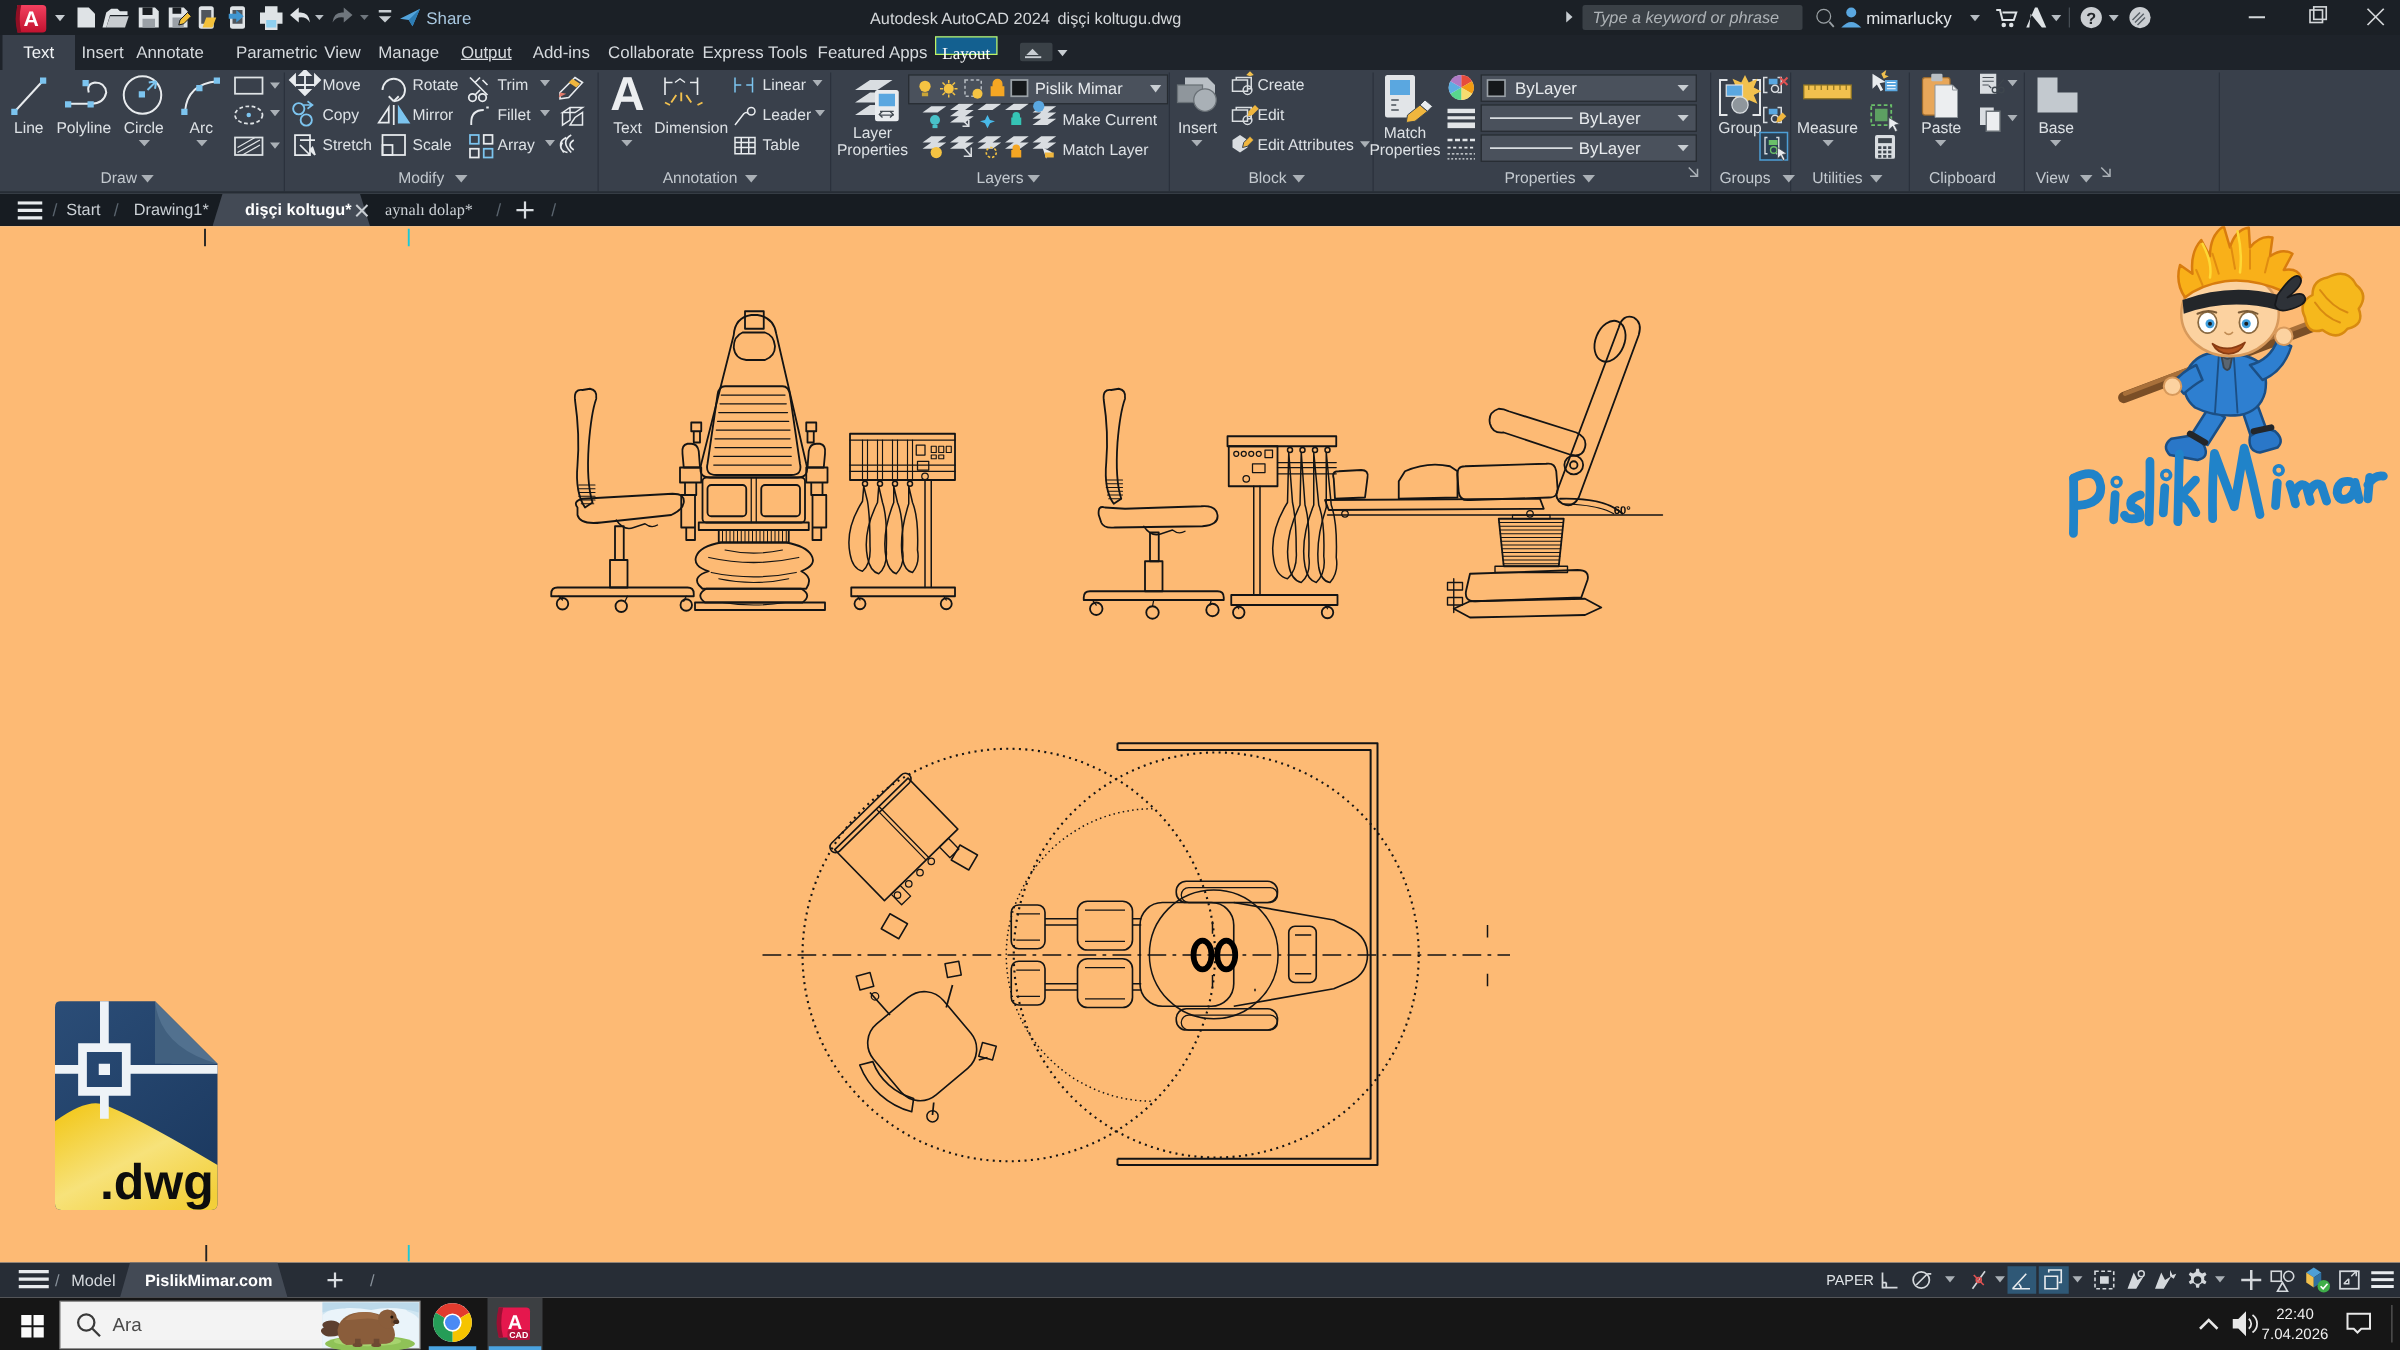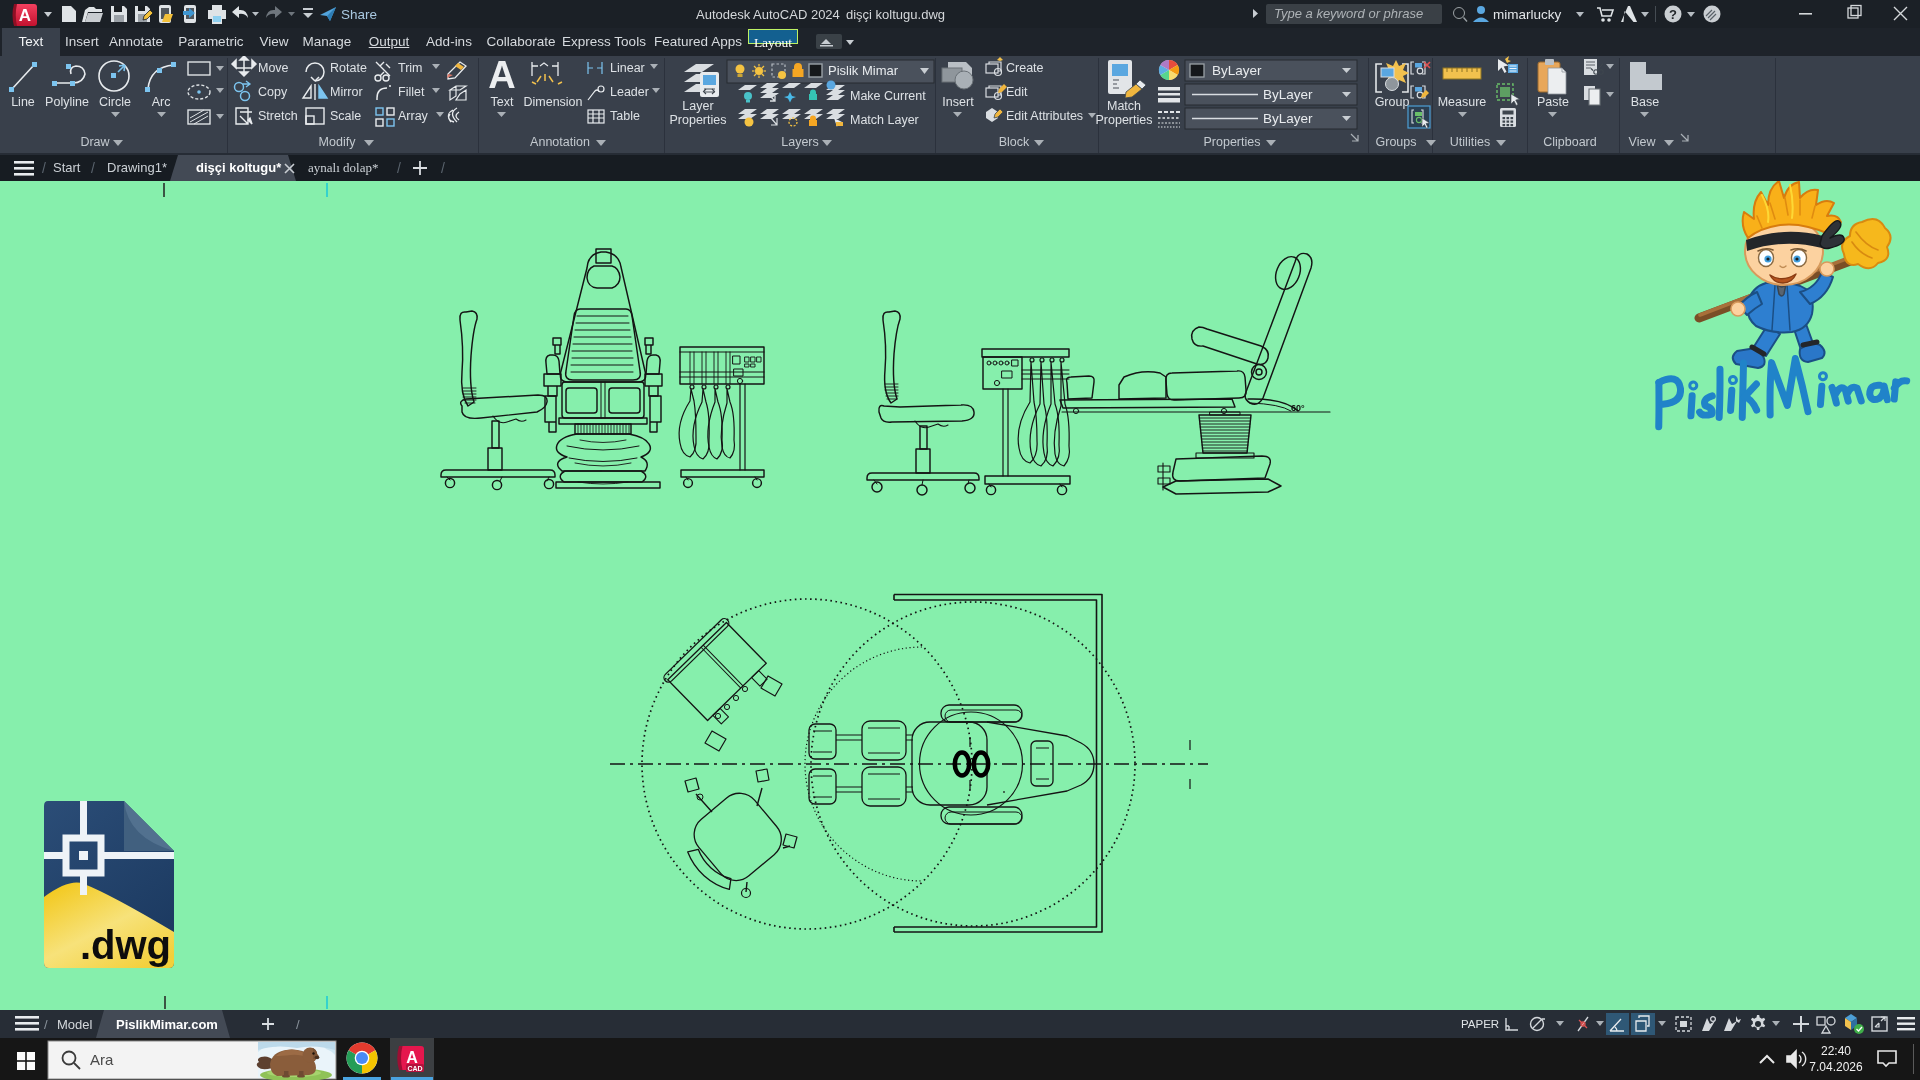--- a/index.html
+++ b/index.html
@@ -5,21 +5,21 @@
   html,body{margin:0;padding:0;width:1920px;height:1080px;overflow:hidden;background:#fff;}
   *{box-sizing:border-box;font-family:"Liberation Sans", sans-serif;}
   .abs{position:absolute;}
   #titlebar{position:absolute;left:0;top:0;width:1920px;height:28px;background:#1b2026;}
   #ribbontabs{position:absolute;left:0;top:28px;width:1920px;height:28px;background:#1e232a;overflow:hidden;}
   .rtab{position:absolute;top:0;height:28px;line-height:28px;color:#d6dade;font-size:13.5px;text-align:center;}
   #ribbon{position:absolute;left:0;top:56px;width:1920px;height:99px;background:#39404b;}
   #filetabs{position:absolute;left:0;top:155px;width:1920px;height:26px;background:#171c22;}
   .ftab{position:absolute;top:0;height:26px;line-height:26px;font-size:13px;color:#ccd1d6;}
   .fslash{position:absolute;top:0;height:26px;line-height:26px;font-size:14px;color:#5a646e;}
-  #canvas{position:absolute;left:0;top:181px;width:1920px;height:829px;background:#86efac;}
+  #canvas{position:absolute;left:0;top:181px;width:1920px;height:829px;background:#fdba74;}
   #statusbar{position:absolute;left:0;top:1010px;width:1920px;height:28px;background:#272d36;}
   #taskbar{position:absolute;left:0;top:1038px;width:1920px;height:42px;background:#161616;}
 </style>
 </head>
 <body>
 <div id="titlebar">
   <svg class="abs" style="left:0;top:0" width="1920" height="28">
     <defs>
       <linearGradient id="alogo" x1="0" y1="0" x2="0" y2="1">
         <stop offset="0" stop-color="#f3405f"></stop>
@@ -99,21 +99,21 @@
     <rect x="1799" y="13" width="13" height="1.6" fill="#d4d7da"></rect>
     <rect x="1848" y="8" width="10" height="10" fill="none" stroke="#d4d7da" stroke-width="1.3"></rect>
     <rect x="1851" y="5.5" width="10" height="10" fill="none" stroke="#d4d7da" stroke-width="1.3"></rect>
     <path d="M1894 7 l13 13 m0 -13 l-13 13" stroke="#d4d7da" stroke-width="1.4"></path>
   </svg>
 </div>
 <div id="ribbontabs">
   <div class="rtab" style="left:2px;width:58px;background:#39404b;color:#f2f4f6;">Text</div>
   <div class="rtab" style="left:60px;width:44px;">Insert</div>
   <div class="rtab" style="left:104px;width:64px;">Annotate</div>
-  <div class="rtab" style="left:168px;width:86px;">Parametric</div>
+  <div class="rtab" style="left:168px;width:86px;text-align:right;">Parametric</div>
   <div class="rtab" style="left:254px;width:40px;">View</div>
   <div class="rtab" style="left:294px;width:66px;">Manage</div>
   <div class="rtab" style="left:360px;width:58px;text-decoration:underline;">Output</div>
   <div class="rtab" style="left:418px;width:62px;">Add-ins</div>
   <div class="rtab" style="left:480px;width:82px;">Collaborate</div>
   <div class="rtab" style="left:558px;width:92px;">Express Tools</div>
   <div class="rtab" style="left:648px;width:100px;">Featured Apps</div>
   <div class="rtab" style="left:748px;width:50px;height:15px;top:1px;background:#136090;border:1px solid #bef264;color:#fff;line-height:25px;font-size:13.5px;font-family:Liberation Serif, serif;">Layout</div>
   <svg class="abs" style="left:816px;top:6px" width="40" height="16">
     <rect x="0" y="0" width="26" height="15" rx="2" fill="#3a4147"></rect>

